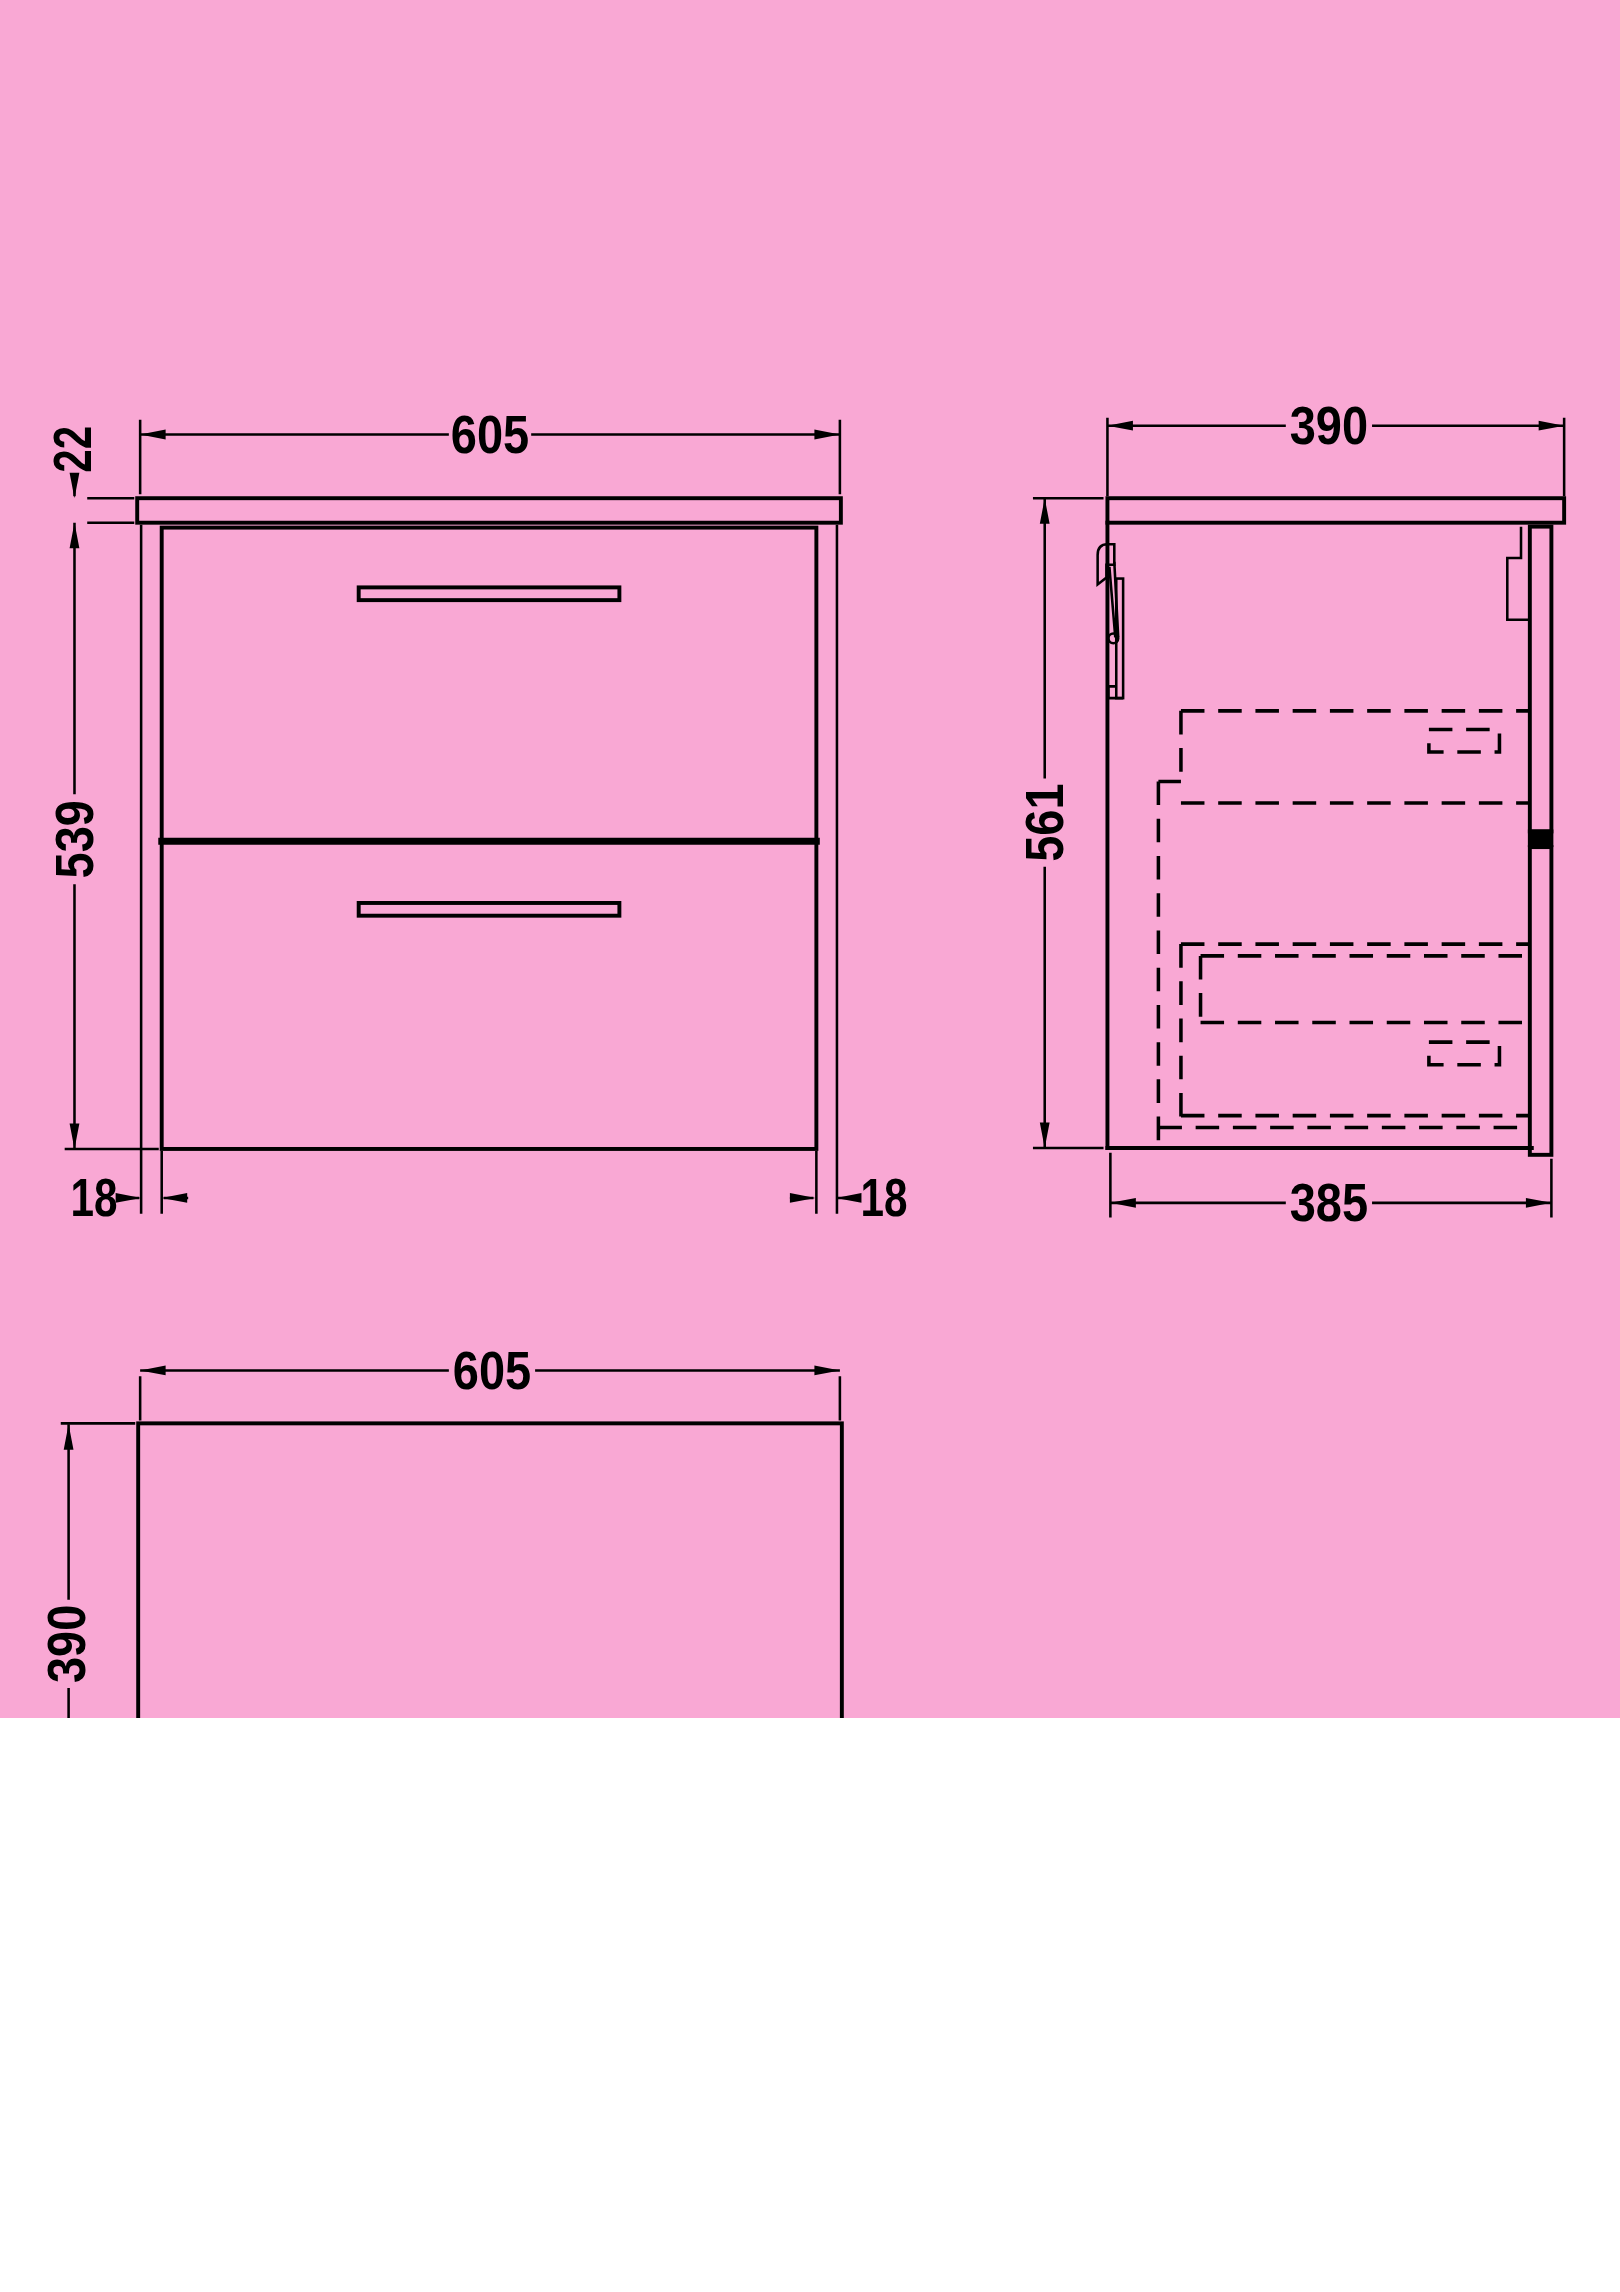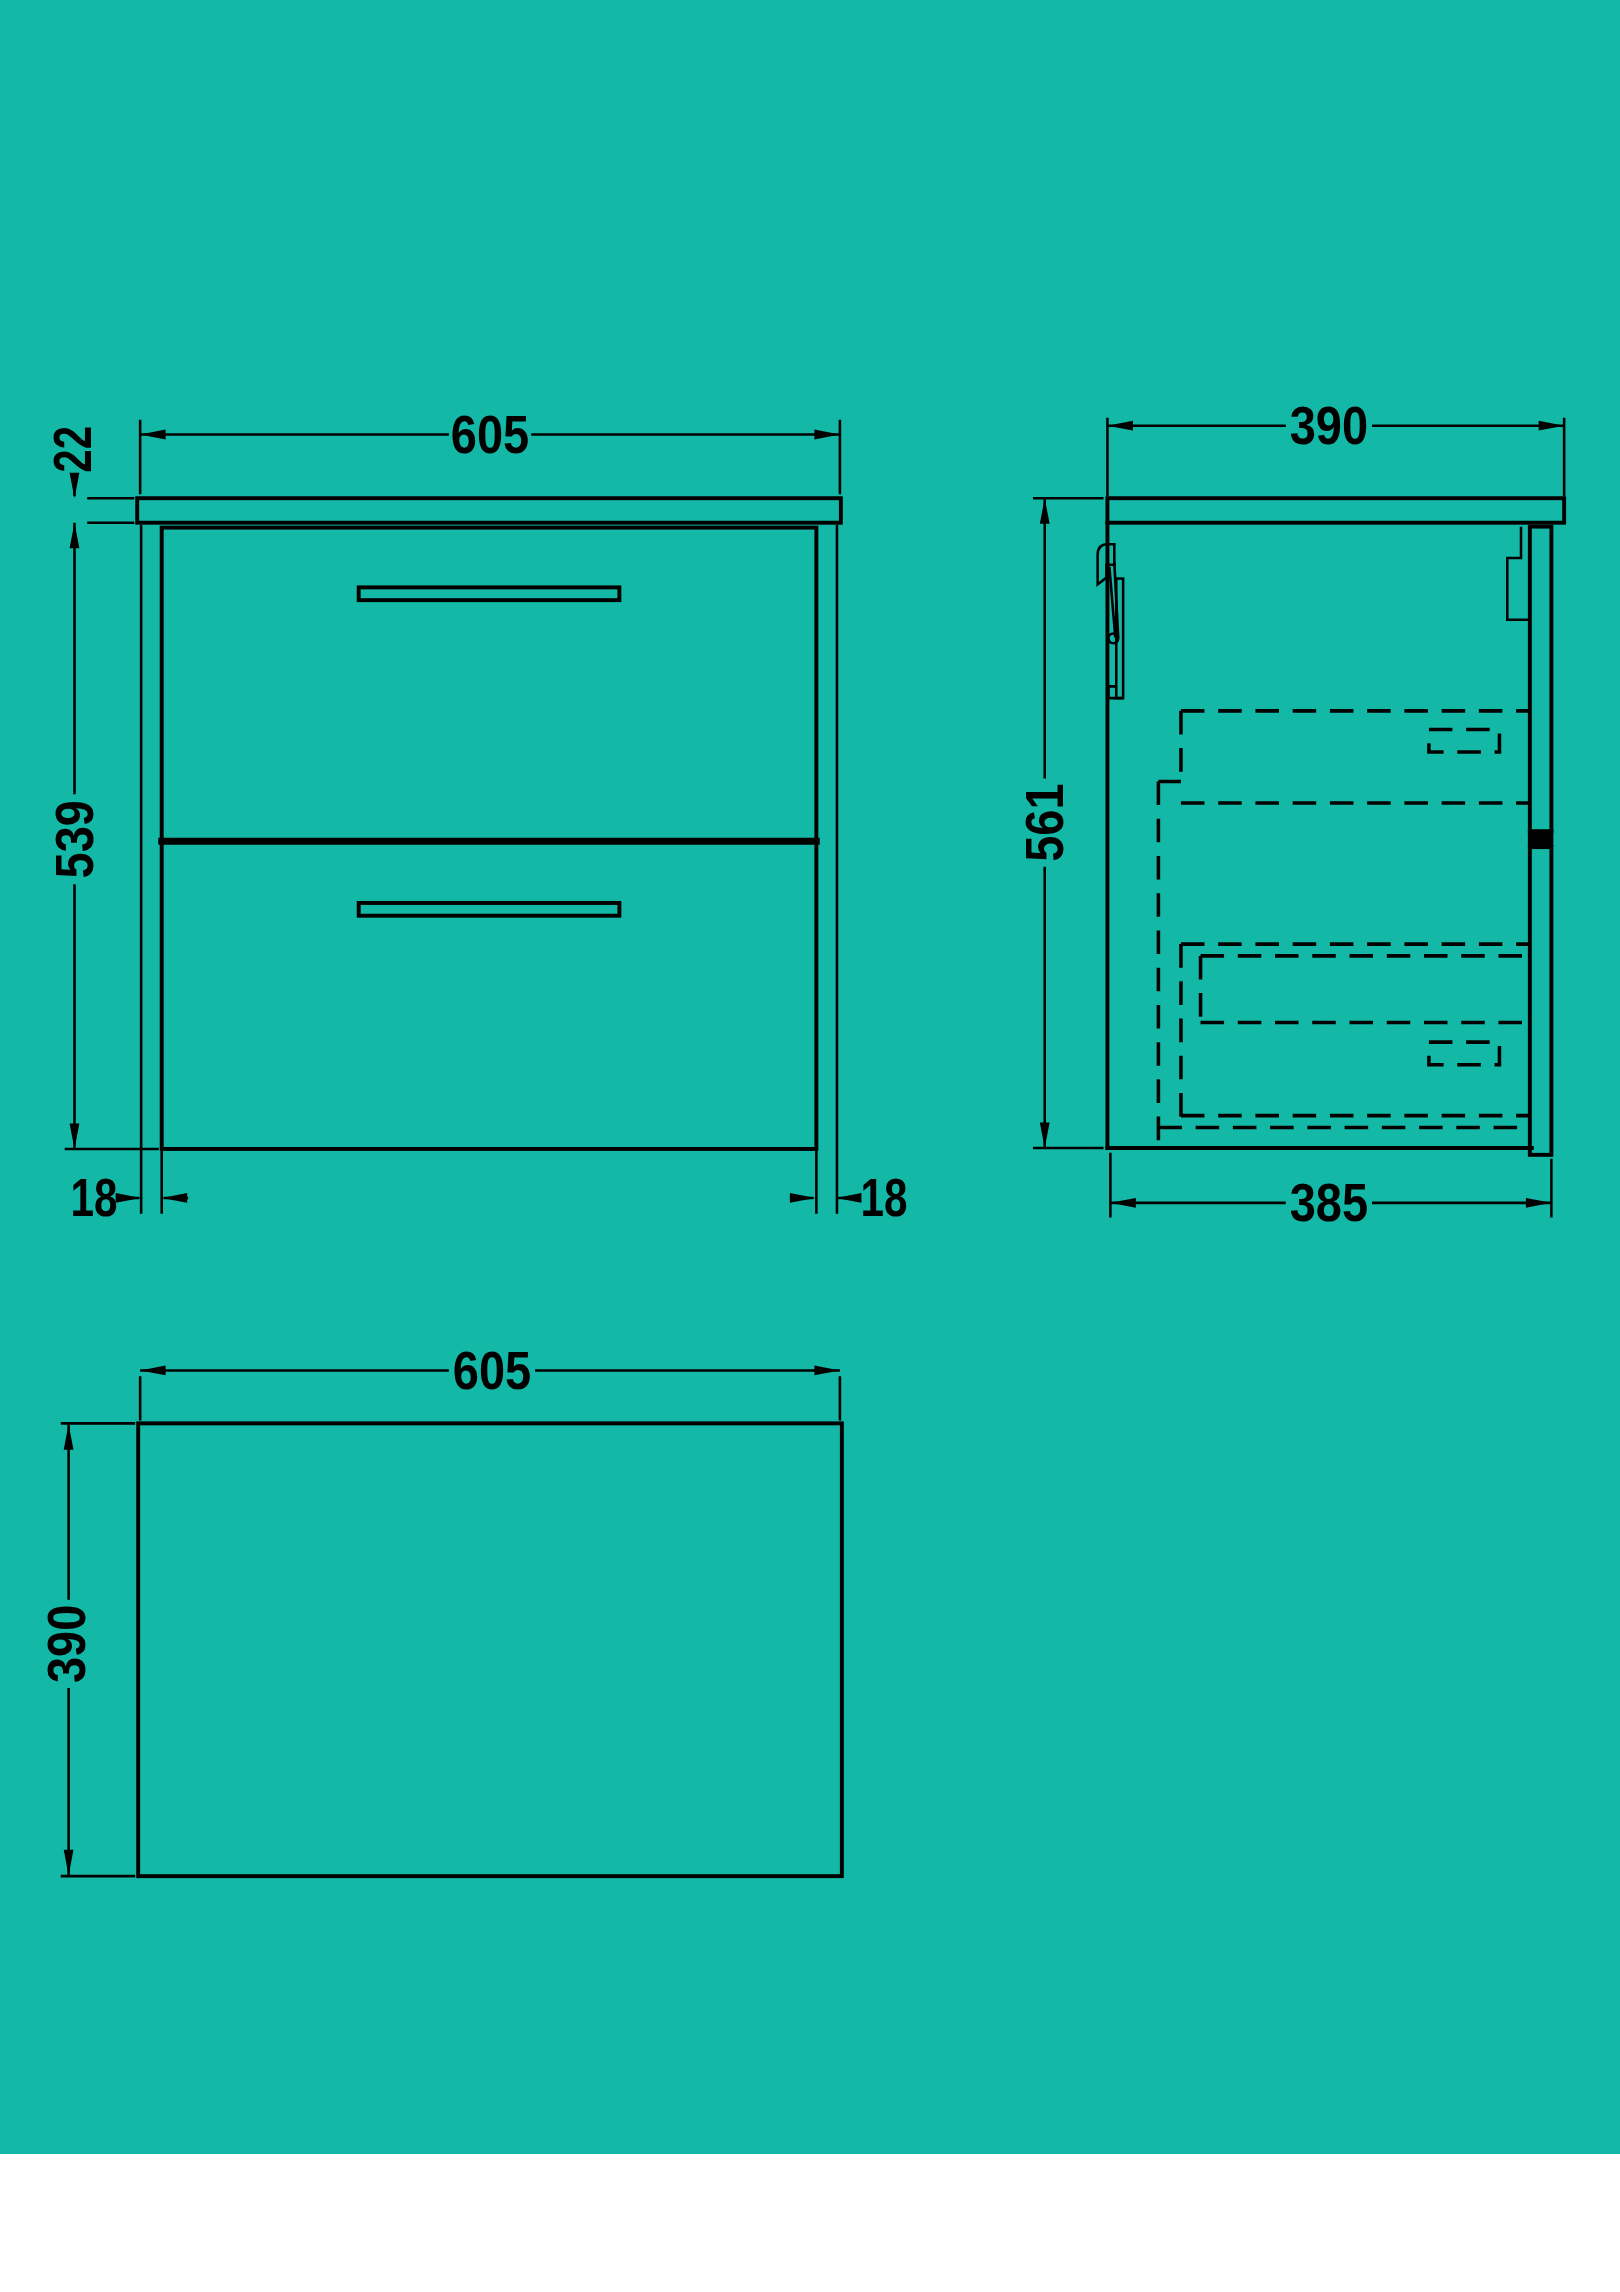--- a/index.html
+++ b/index.html
@@ -2,22 +2,22 @@
 <html><head>
 <meta charset="utf-8">
 <style>
   html, body {
     margin: 0;
     padding: 0;
     background: #ffffff;
   }
   .canvas-wrap {
     width: 1620px;
-    height: 2154px;
-    background: #14b8a6;
+    height: 1718px;
+    background: #f9a8d4;
     position: relative;
   }
   svg { display: block; }
   .ln   { stroke: #000; stroke-width: 4;   fill: none; stroke-linecap: square; }
   .thk  { stroke: #000; stroke-width: 7;   fill: none; stroke-linecap: square; }
   .thin { stroke: #000; stroke-width: 2.6; fill: none; stroke-linecap: butt; }
   .dash { stroke: #000; stroke-width: 3.6; fill: none; stroke-dasharray: 24 14; stroke-linecap: butt; }
   .arr  { fill: #000; stroke: none; }
   .dimtxt {
     font-family: "Liberation Sans", "DejaVu Sans", sans-serif;

